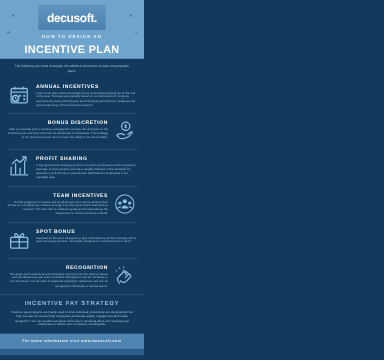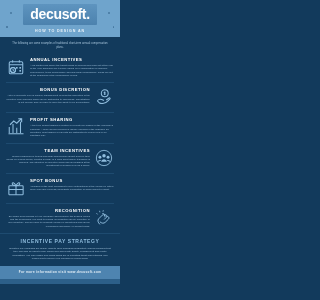--- a/index.html
+++ b/index.html
@@ -27,21 +27,21 @@
   .hdr-dot.l2 { left:6px; top:26px; width:1.5px; height:1.5px; }
   .hdr-dot.r2 { right:6px; top:26px; width:1.5px; height:1.5px; }
 
   .logo-wrap {
     display:inline-block;
     background:linear-gradient(#5E94BF,#4C82AE);
     padding:1px 7px 2px 7px;
     border-radius:1px;
   }
   .logo {
-    color:#FFFFFF; font-size:14px; font-weight:bold;
+    color:#FFFFFF; font-size:10px; font-weight:bold;
     letter-spacing:-.3px; line-height:11px;
   }
 
   .kicker {
     color:#E8F1F8; font-size:3.6px; font-weight:bold;
     letter-spacing:.9px; margin-top:4px; line-height:5px;
   }
   .title {
     color:#FFFFFF; font-size:9px; font-weight:bold;
     letter-spacing:.3px; margin-top:2px; line-height:10px;
@@ -122,20 +122,21 @@
     <span class="hdr-dot l"></span>
     <span class="hdr-dot r"></span>
     <span class="hdr-dot l2"></span>
     <span class="hdr-dot r2"></span>
 
     <div class="logo-wrap">
       <span class="logo">decusoft</span><span class="logo tm">.</span>
     </div>
 
     <div class="kicker">HOW TO DESIGN AN</div>
+    <div class="title">INCENTIVE PLAN</div>
   </div>
 
   <div class="intro">
     <p>The following are some examples of traditional short-term annual compensation plans.</p>
   </div>
 
   <div class="sections">
 
     <div class="sec">
       <div class="ico">

